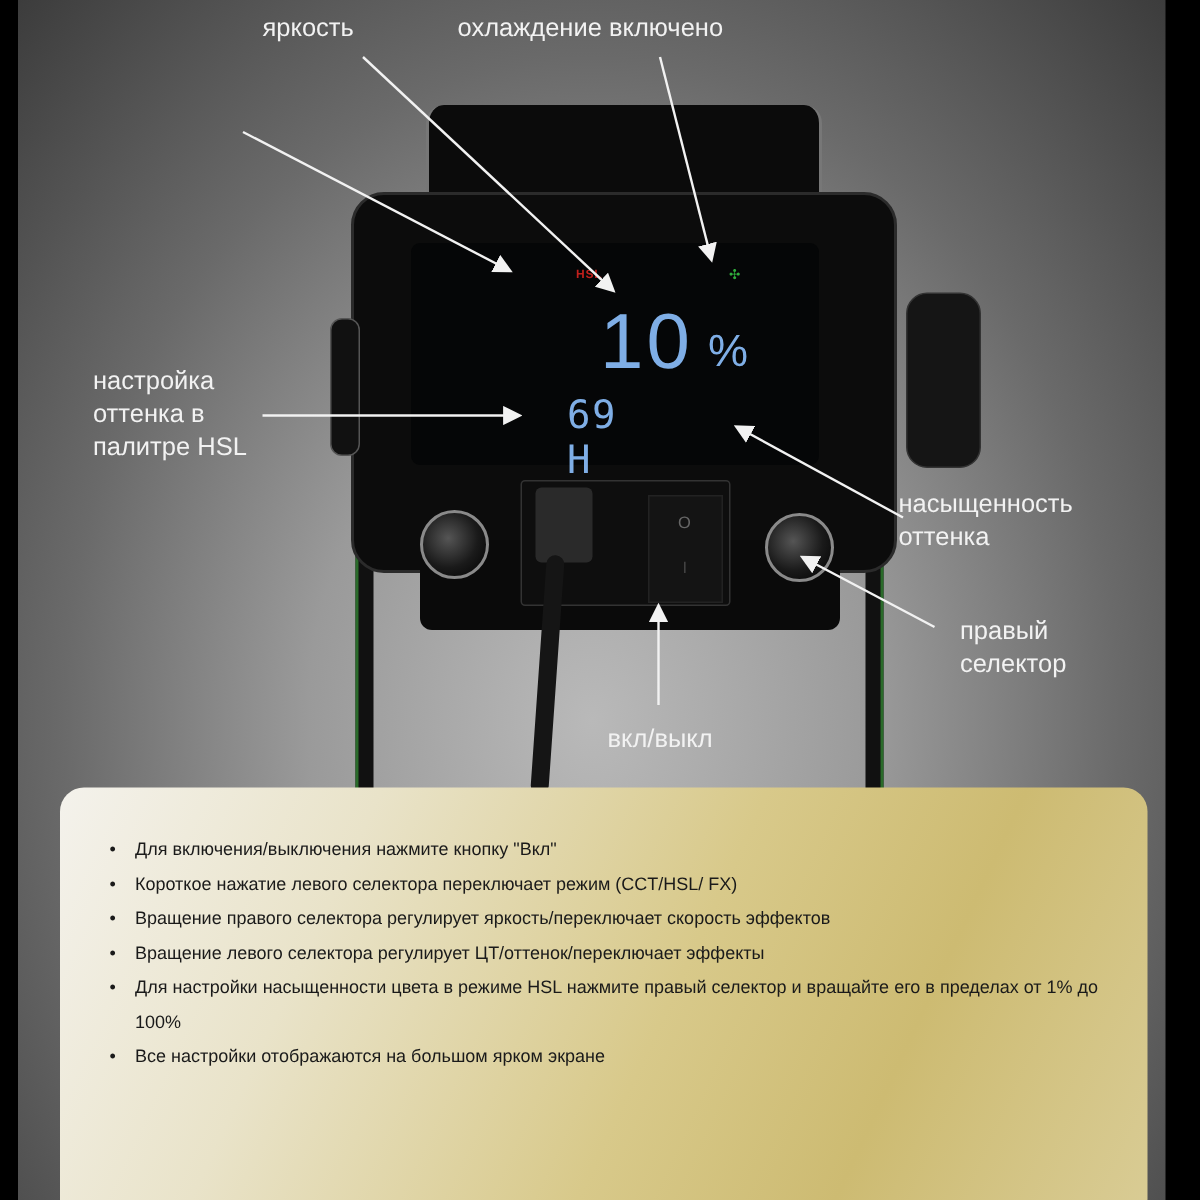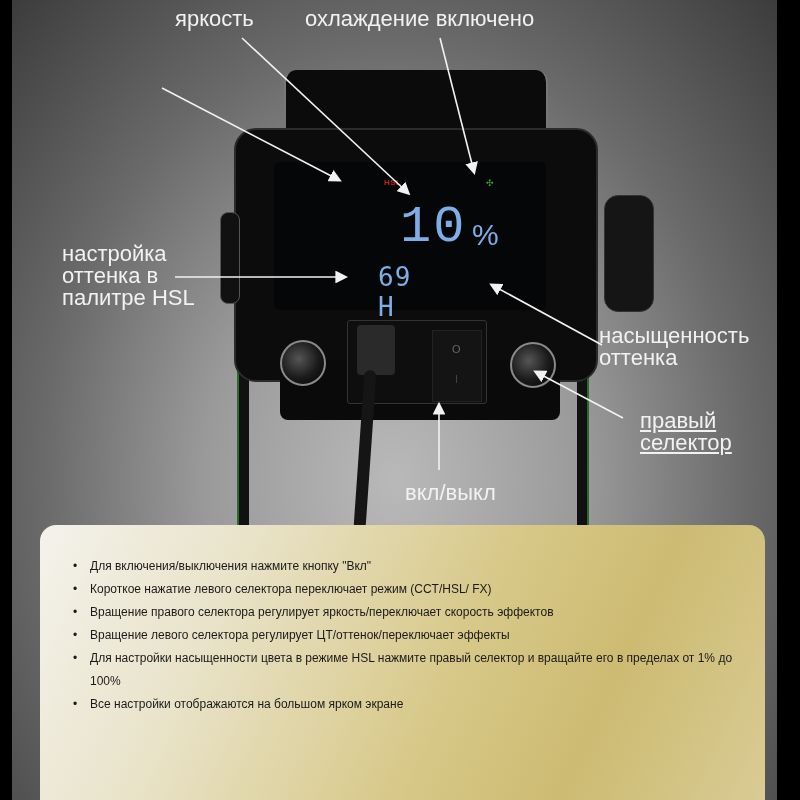--- a/index.html
+++ b/index.html
@@ -1,26 +1,26 @@
 <!DOCTYPE html>
 <html><head>
 <meta charset="utf-8">
 <style>
   html, body { margin:0; padding:0; }
   body { width:800px; height:800px; background:#000; position:relative; overflow:hidden;
          font-family:"Liberation Sans", "DejaVu Sans", sans-serif; }
   .stage { position:absolute; left:12px; top:0; width:765px; height:800px;
            background: radial-gradient(ellipse at 50% 60%, #b9b9b9 0%, #9a9a9a 35%, #6a6a6a 65%, #3c3c3c 100%); overflow:hidden; }
-  .label { position:absolute; color:#f2f2f2; font-size:22px; line-height:22px; }
+  .label { position:absolute; color:#f2f2f2; font-size:17px; line-height:22px; }
   svg.lines { position:absolute; left:0; top:0; }
   .device { position:absolute; }
   .lcd { position:absolute; left:262px; top:162px; width:272px; height:148px; background:#050607; border-radius:6px; }
   .mode { position:absolute; left:345px; top:178px; color:#c0201c; font-size:8px; font-weight:bold; letter-spacing:0.5px;margin-left:27px; }
   .fan { position:absolute; left:474px; top:178px; color:#2fae3c; font-size:9px; font-weight:bold; }
-  .bright { position:absolute; left:388px; top:200px; color:#7faee6; font-family:Liberation Mono, monospace; font-size:52px; line-height:56px; letter-spacing:2px; }
+  .bright { position:absolute; left:388px; top:200px; color:#7faee6; font-family:Liberation Sans, sans-serif; font-size:52px; line-height:56px; letter-spacing:2px; }
   .pct { position:absolute; left:460px; top:218px; color:#7faee6; font-size:30px; }
   .hue { position:absolute; left:366px; top:262px; color:#7faee6; font-family:"DejaVu Sans Mono", monospace; font-size:26px; letter-spacing:1px; }
   .panel { position:absolute; left:40px; top:525px; width:725px; height:290px; border-radius:16px;
            background: linear-gradient(115deg, #f4f2ec 0%, #e9e3c9 25%, #d8c98a 55%, #cdbb72 75%, #d9cc95 100%); }
   .panel ul { margin:0; padding:30px 30px 0 50px; list-style:none; }
   .panel li { position:relative; font-size:12px; line-height:23px; color:#1a1a1a; font-family:"Liberation Sans", sans-serif; }
   .panel li::before { content:"•"; position:absolute; left:-17px; top:0; }
   .knob { position:absolute; border-radius:50%; background: radial-gradient(circle at 40% 40%, #555 0%, #1a1a1a 55%, #000 100%); border:2px solid #8a8a8a; }
 </style>
 </head>
@@ -78,21 +78,21 @@
   <div class="label" style="left:293px;top:8px;">охлаждение включено</div>
   <div class="label" style="left:50px;top:243px;">
     <div>настройка</div>
     <div>оттенка в</div>
     <div>палитре HSL</div>
   </div>
   <div class="label" style="left:587px;top:325px;">
     <div>насыщенность</div>
     <div>оттенка</div>
   </div>
-  <div class="label" style="left:628px;top:410px;text-decoration:underline;">
+  <div class="label" style="left:628px;top:410px;">
     <div>правый</div>
     <div>селектор</div>
   </div>
   <div class="label" style="left:393px;top:482px;">вкл/выкл</div>
 </div>
 
 <div class="panel">
   <ul>
     <li>Для включения/выключения нажмите кнопку "Вкл"</li>
     <li>Короткое нажатие левого селектора переключает режим (CCT/HSL/ FX)</li>

